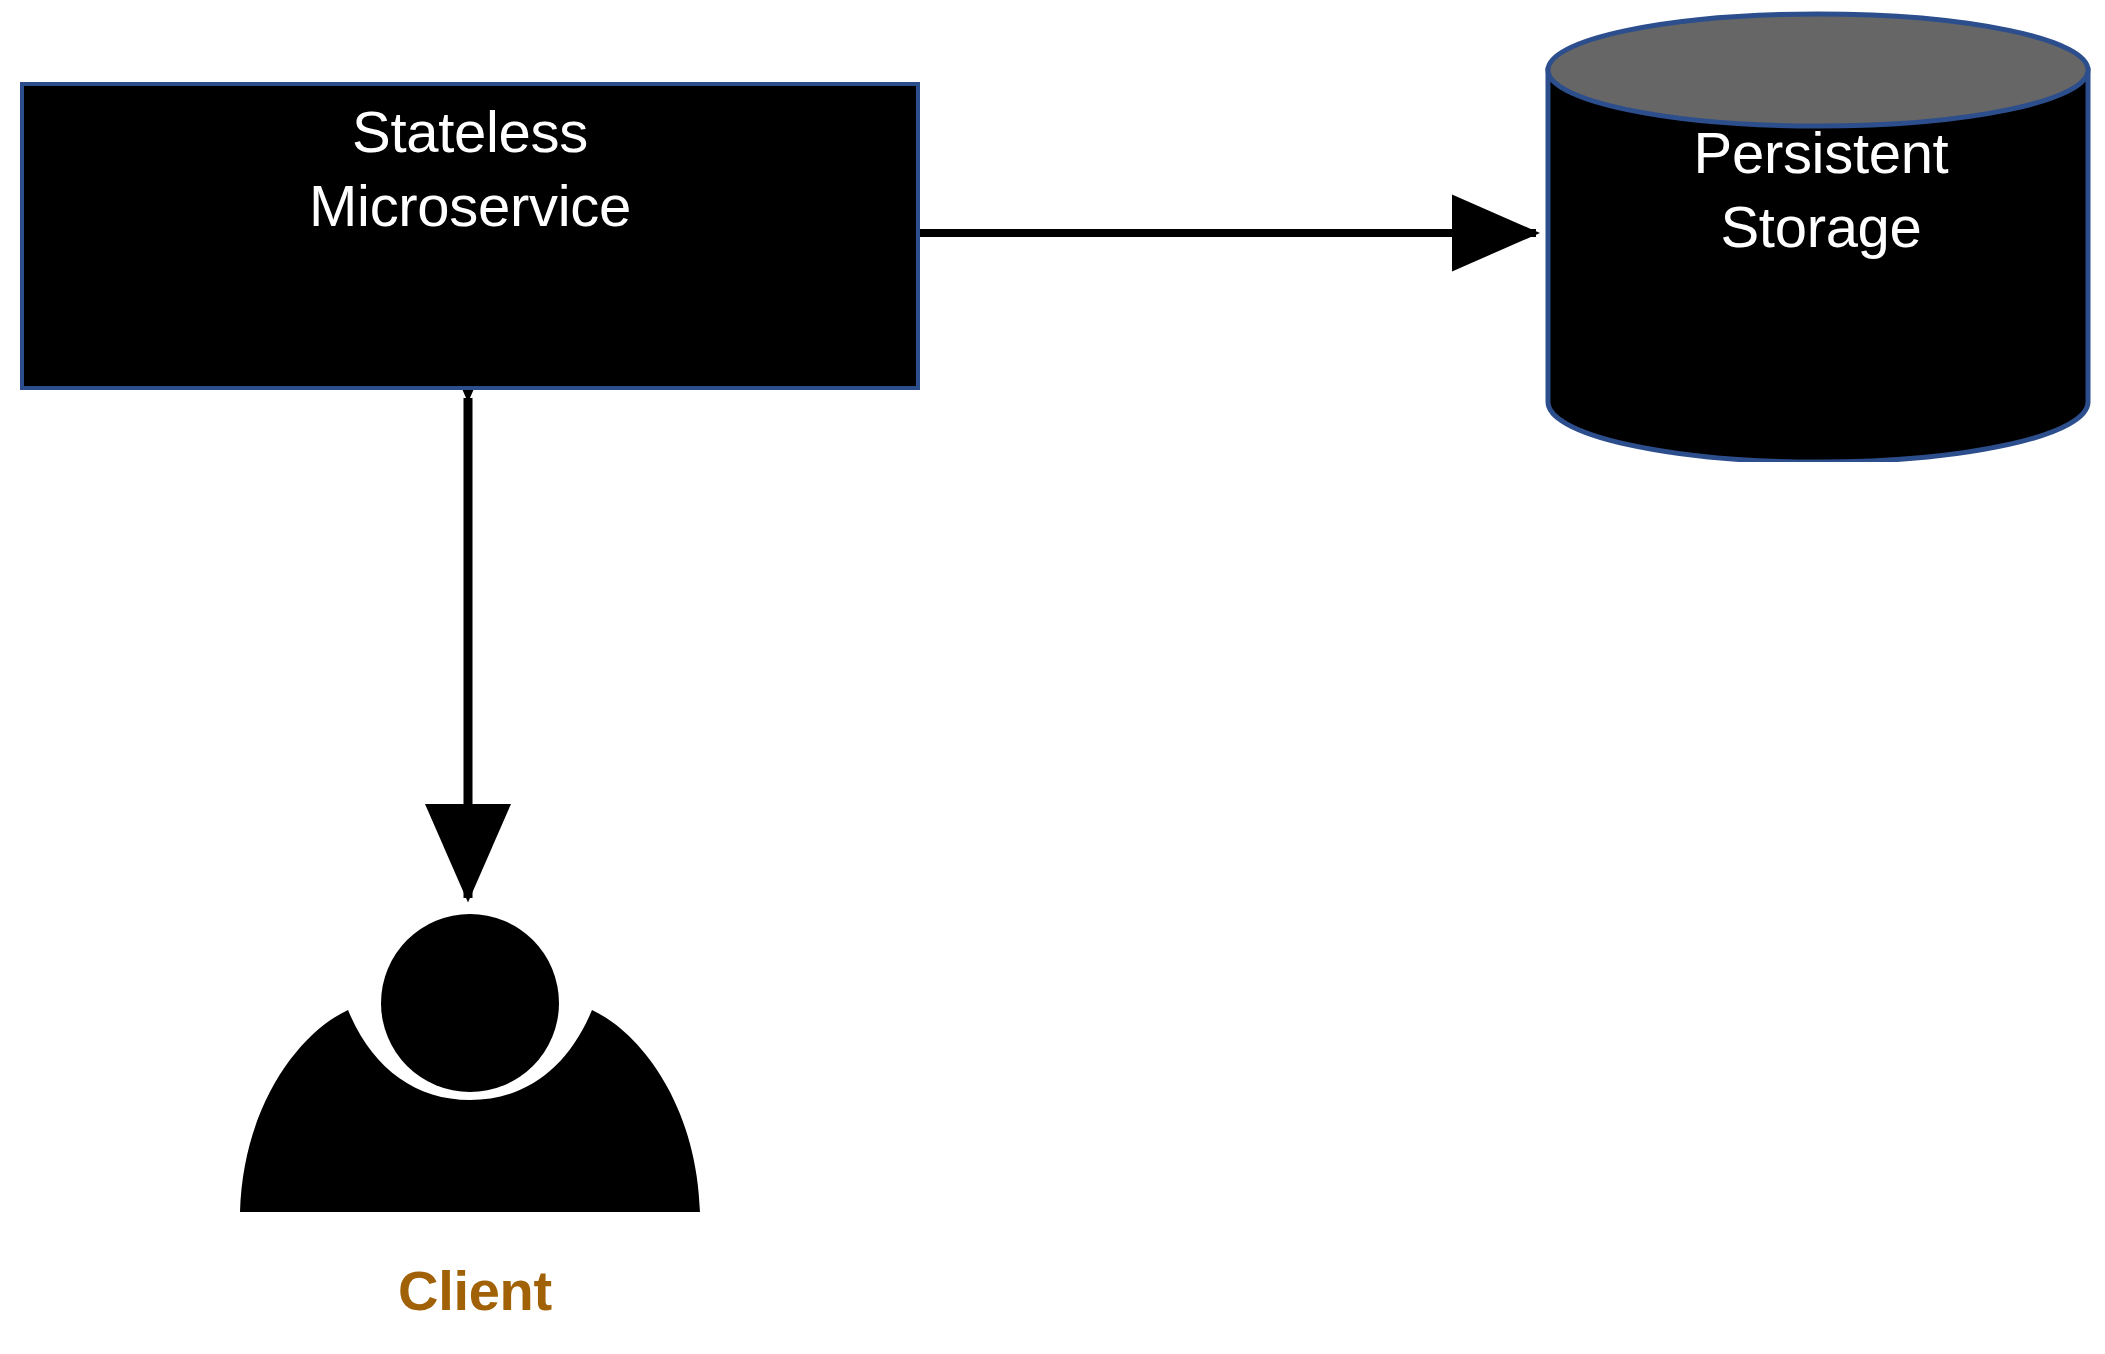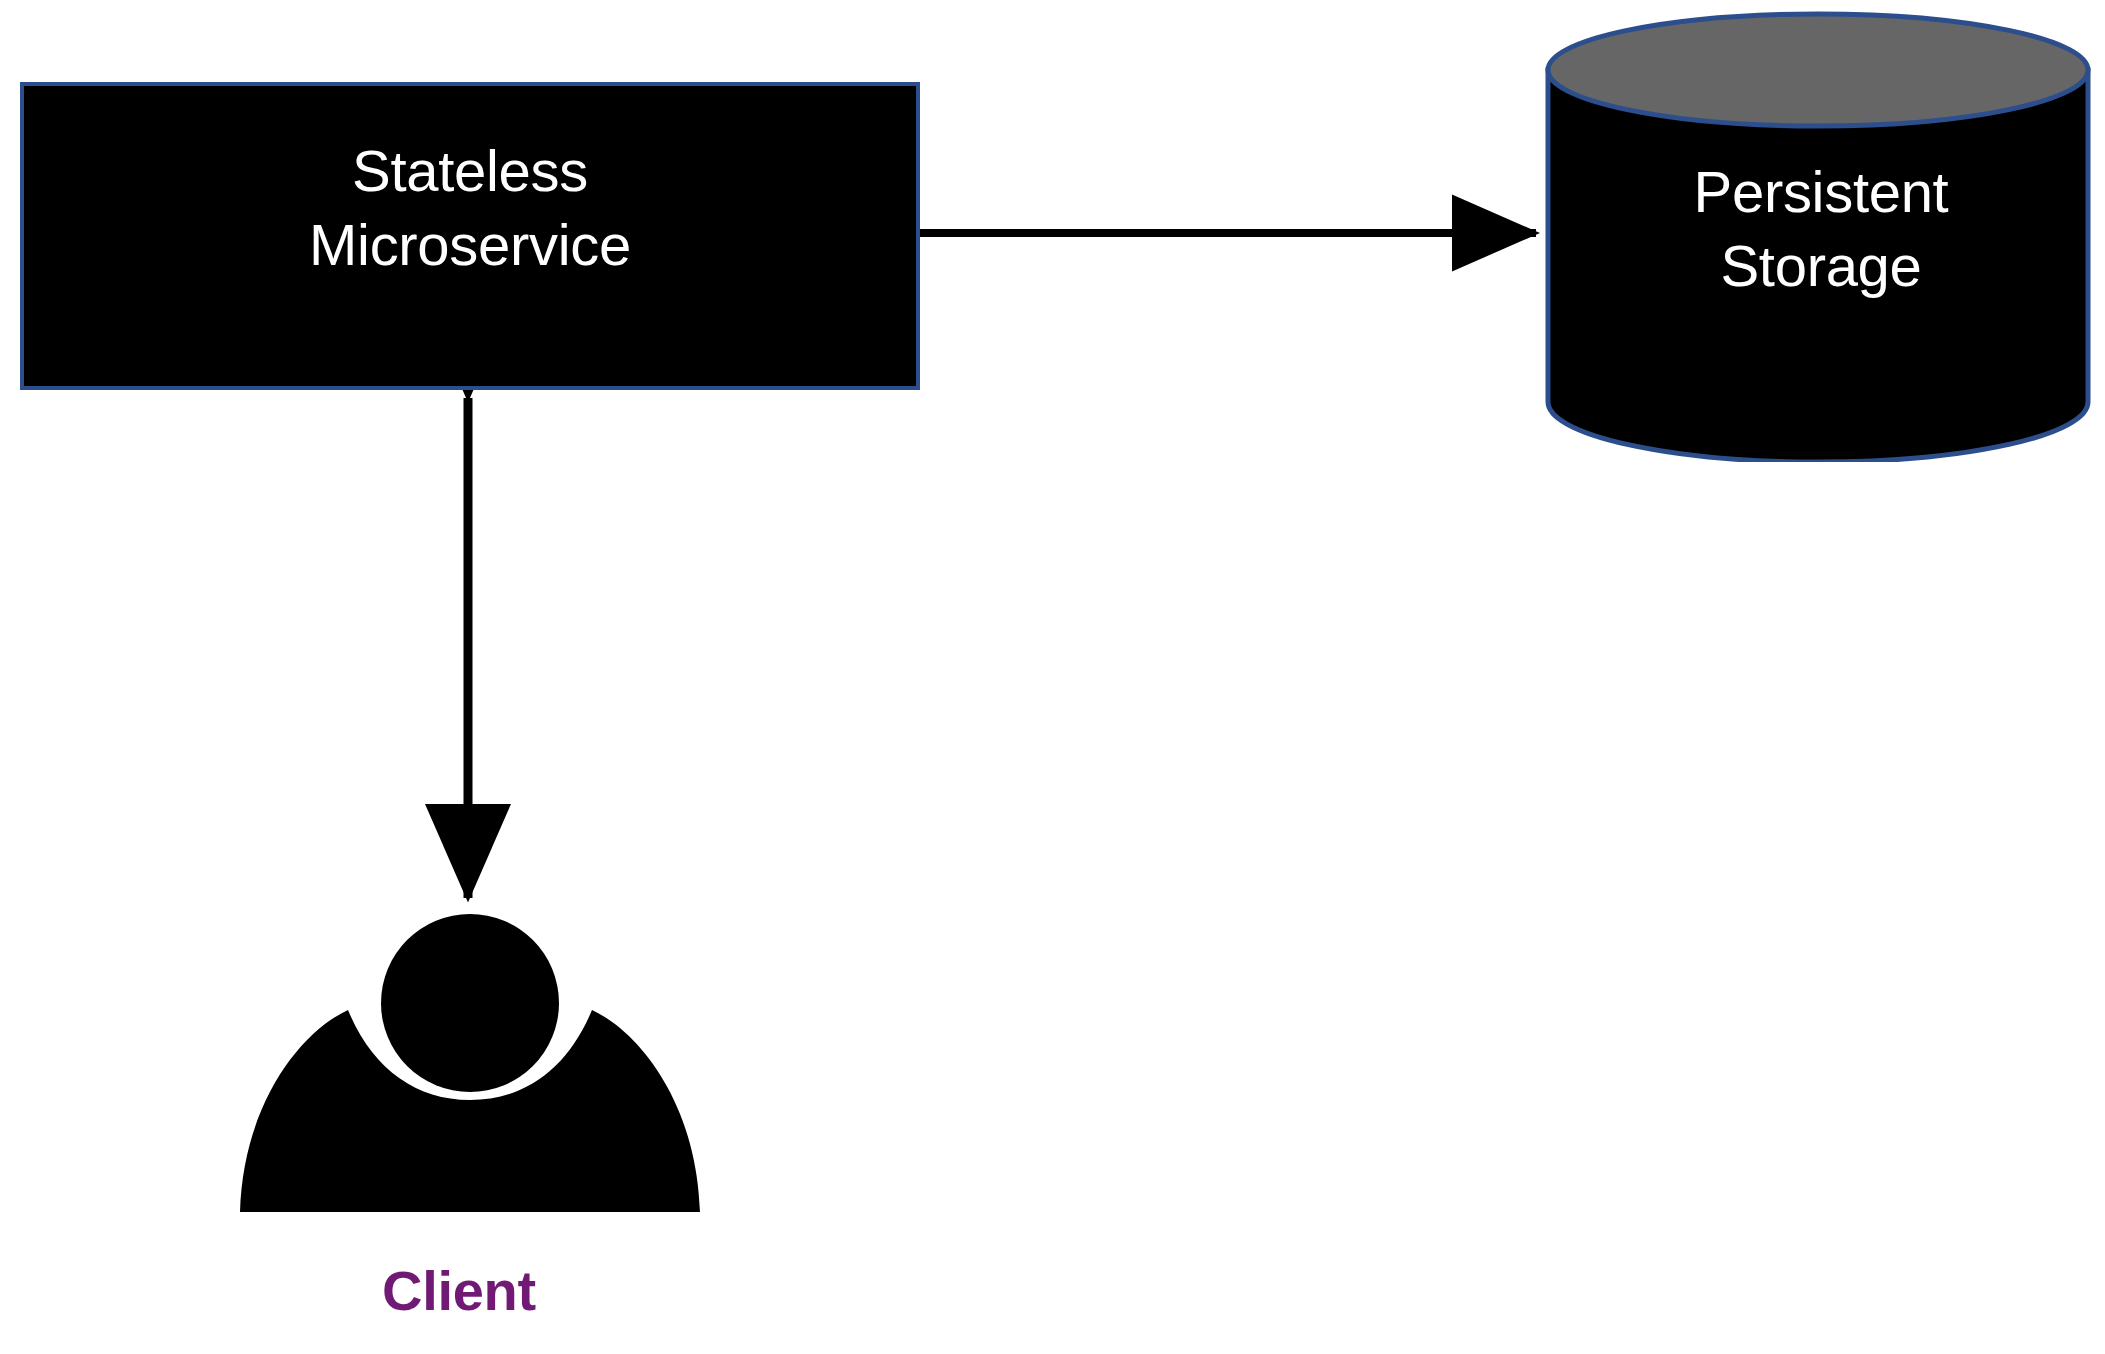--- a/index.html
+++ b/index.html
@@ -27,21 +27,20 @@
   .node-label {
     position: absolute;
     color: #ffffff;
     font-family: "Liberation Sans", sans-serif;
     font-size: 58px;
     line-height: 1.28;
     font-weight: 400;
     text-align: center;
     white-space: pre-line;
     letter-spacing: -0.3px;
-    margin-top: 39px;
   }
   
   #svc-box {
     position: absolute;
     left: 20px;
     top: 82px;
     width: 900px;
     height: 308px;
     background: #000000;
     border: 4px solid #2d4e8c;
@@ -61,25 +60,25 @@
     height: 452px;
   }
   #storage-label {
     left: 1545px;
     top: 116px;
     width: 552px;
   }
   
   #client-label {
     position: absolute;
-    left: 214px;
+    left: 230px;
     top: 1258px;
     width: 490px;
     text-align: center;
-    color: #701a75;
+    color: #a16207;
     font-family: "Liberation Sans", sans-serif;
     font-size: 56px;
     font-weight: bold;
     letter-spacing: -0.3px;
   }
 </style>
 </head>
 <body>
 
 <div id="canvas">

